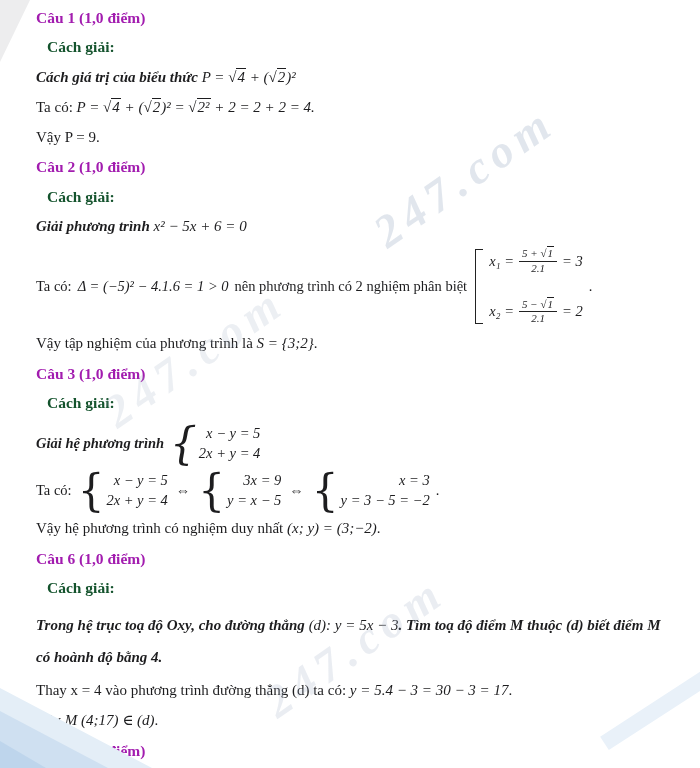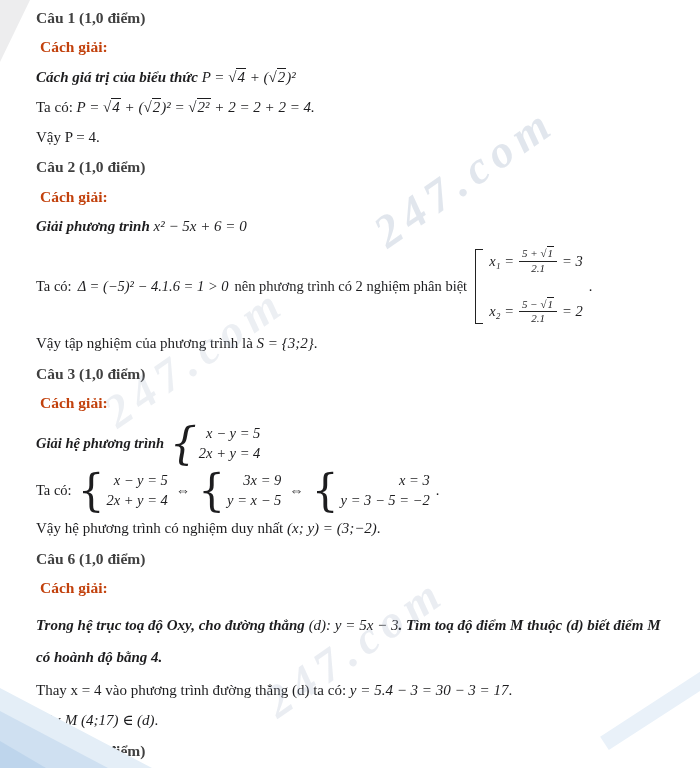--- a/index.html
+++ b/index.html
@@ -4,22 +4,22 @@
 <style>
   html,body{margin:0;padding:0;background:#fff;}
   .page{
     position:relative; width:700px; height:768px; overflow:hidden;
     background:#ffffff;
     font-family:"Liberation Serif","DejaVu Serif",serif;
     font-size:14.5px; color:#1d1d1f;
     padding:8px 26px 0 36px; box-sizing:border-box;
   }
   h2,h3,p{margin:0; font-size:15.5px; line-height:1.32;}
-  .red{color:#404040; font-weight:bold; margin:0 0 9px;}
-  .blue{color:#c2410c; font-weight:bold; margin:0 4px 10px;}
+  .red{color:#a21caf; font-weight:bold; margin:0 0 9px;}
+  .blue{color:#14532d; font-weight:bold; margin:0 11px 10px;}
   p{margin:8px 0 10px; font-size:15px;}
   .m{font-style:italic;}
   .ov{border-top:1.2px solid currentColor; padding:0 1px;}
   .problem{font-weight:bold; font-style:italic; margin:0 0 10px;}
   .problem .m{font-weight:normal;}
   .wide{line-height:2.15; margin:0 0 5px;}
   .flexrow{display:flex; align-items:center; gap:6px; white-space:nowrap; margin:0 0 7px;}
   .frac{display:inline-flex; flex-direction:column; text-align:center; vertical-align:middle; font-size:11px; line-height:1.25;}
   .frac .num{border-bottom:1.1px solid #222; padding:0 3px;}
   .frac .den{padding:0 3px;}
@@ -66,21 +66,21 @@
   <h2 class="red">Câu 1 (1,0 điểm)</h2>
   <h3 class="blue">Cách giải:</h3>
   <p class="problem">
     <span>Cách giá trị của biểu thức</span>
     <span class="m">P = √<span class="ov">4</span> + (√<span class="ov">2</span>)²</span>
   </p>
   <p>
     <span>Ta có:</span>
     <span class="m">P = √<span class="ov">4</span> + (√<span class="ov">2</span>)² = √<span class="ov">2²</span> + 2 = 2 + 2 = 4.</span>
   </p>
-  <p>Vậy P = 4.</p>
+  <p>Vậy P = 9.</p>
 
   <h2 class="red">Câu 2 (1,0 điểm)</h2>
   <h3 class="blue">Cách giải:</h3>
   <p class="problem">
     <span>Giải phương trình</span>
     <span class="m">x² − 5x + 6 = 0</span>
   </p>
   <div class="flexrow">
     <span>Ta có:</span>
     <span class="m">Δ = (−5)² − 4.1.6 = 1 &gt; 0</span>

